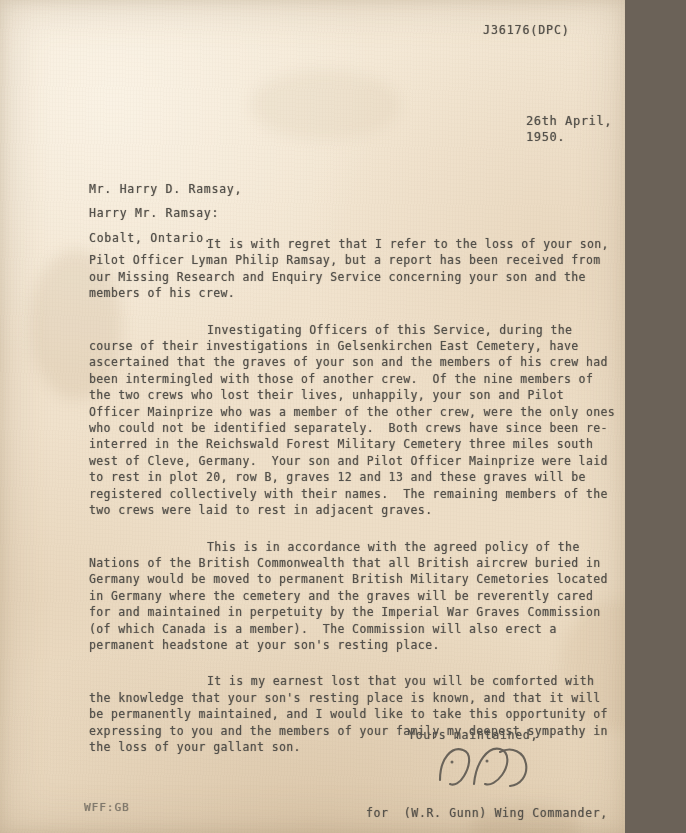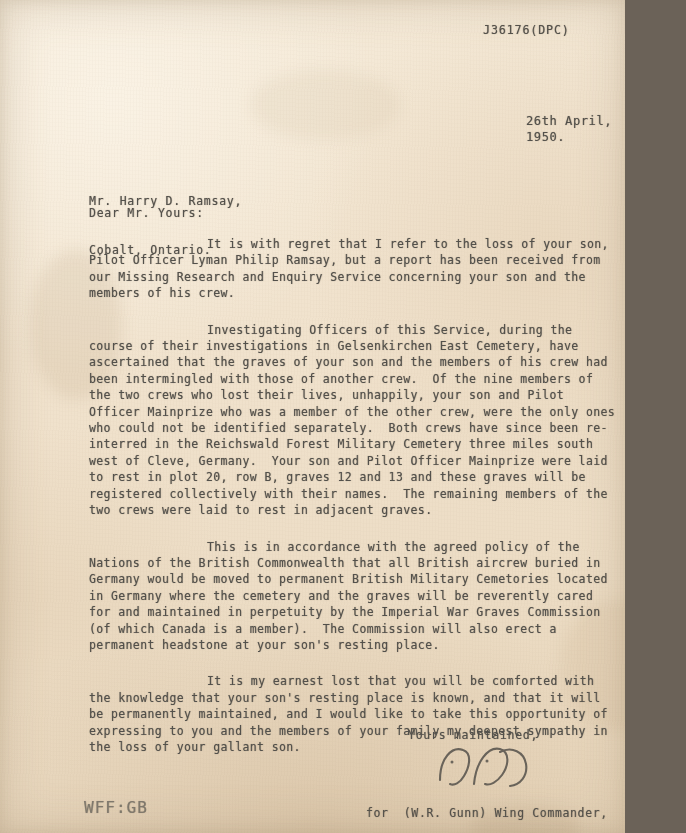--- a/index.html
+++ b/index.html
@@ -79,21 +79,21 @@
   .date {
     position: absolute;
     left: 526px;
     top: 113px;
     font-size: 12px;
     letter-spacing: 0.6px;
   }
   .addressee {
     position: absolute;
     left: 89px;
-    top: 160px;
+    top: 148px;
   }
   .addressee div { letter-spacing: 0.8px; }
   .salutation {
     position: absolute;
     left: 89px;
     top: 205px;
     letter-spacing: 0.8px;
   }
   .body {
     position: absolute;
@@ -126,21 +126,21 @@
     left: 366px;
     top: 772px;
     letter-spacing: 0.7px;
   }
   .sigblock div { line-height: 16.5px; text-align: center; }
   .typist {
     position: absolute;
     left: 84px;
     top: 800px;
     letter-spacing: 1px;
-    font-size: 16px;
+    font-size: 11px;
     color: #6e6a62;
     opacity: 0.85;
   }
 </style>
 </head>
 <body>
 
 <div class="page">
 
   <div class="blot blot-a"></div>
@@ -152,21 +152,21 @@
 
     <div class="tw ref">J36176(DPC)</div>
 
     <div class="tw date">26th April, 1950.</div>
 
     <div class="tw addressee">
       <div>Mr. Harry D. Ramsay,</div>
       <div>Cobalt, Ontario.</div>
     </div>
 
-    <div class="tw salutation">Dear Mr. Yours:</div>
+    <div class="tw salutation">Harry Mr. Ramsay:</div>
 
     <div class="body">
       <p class="tw para"><span class="lead"></span><span>It is with regret that I refer to the loss of your son, Pilot Officer Lyman Philip Ramsay, but a report has been received from our Missing Research and Enquiry Service concerning your son and the members of his crew.</span></p>
       <p class="tw para"><span class="lead"></span><span>Investigating Officers of this Service, during the course of their investigations in Gelsenkirchen East Cemetery, have ascertained that the graves of your son and the members of his crew had been intermingled with those of another crew.  Of the nine members of the two crews who lost their lives, unhappily, your son and Pilot Officer Mainprize who was a member of the other crew, were the only ones who could not be identified separately.  Both crews have since been re-interred in the Reichswald Forest Military Cemetery three miles south west of Cleve, Germany.  Your son and Pilot Officer Mainprize were laid to rest in plot 20, row B, graves 12 and 13 and these graves will be registered collectively with their names.  The remaining members of the two crews were laid to rest in adjacent graves.</span></p>
       <p class="tw para"><span class="lead"></span><span>This is in accordance with the agreed policy of the Nations of the British Commonwealth that all British aircrew buried in Germany would be moved to permanent British Military Cemetories located in Germany where the cemetery and the graves will be reverently cared for and maintained in perpetuity by the Imperial War Graves Commission (of which Canada is a member).  The Commission will also erect a permanent headstone at your son's resting place.</span></p>
       <p class="tw para"><span class="lead"></span><span>It is my earnest lost that you will be comforted with the knowledge that your son's resting place is known, and that it will be permanently maintained, and I would like to take this opportunity of expressing to you and the members of your family my deepest sympathy in the loss of your gallant son.</span></p>
     </div>
 
     <div class="tw closing">Yours maintained,</div>
 

